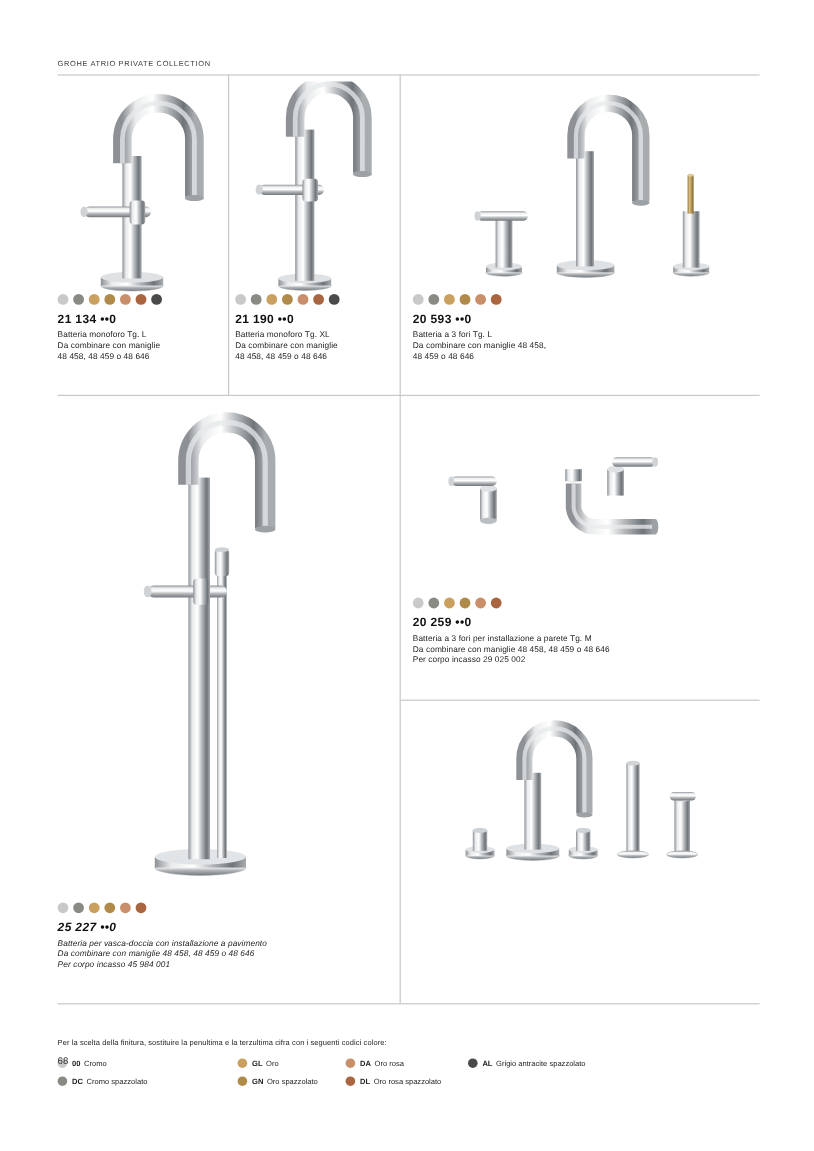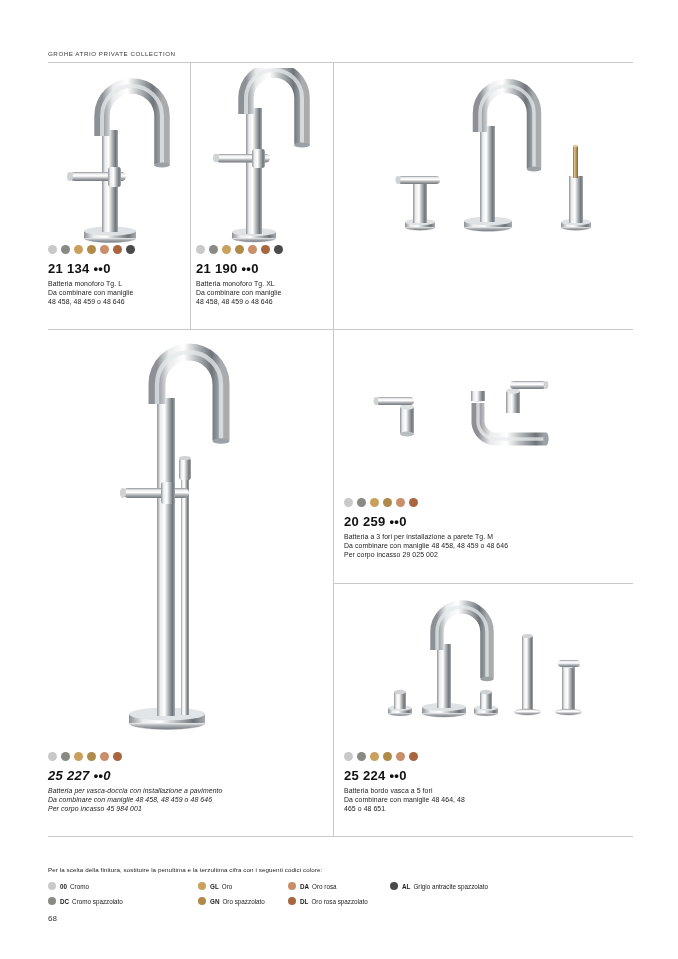--- a/index.html
+++ b/index.html
@@ -48,21 +48,21 @@
     gap: 4px;
     align-items: center;
     margin-bottom: 7px;
   }
   .sw {
     width: 9px; height: 9px;
     border-radius: 50%;
     display: inline-block;
   }
   .code {
-    font-size: 13px;
+    font-size: 10px;
     font-weight: bold;
     letter-spacing: 0.3px;
     margin-bottom: 2.5px;
     color: #111;
   }
   .desc {
     font-size: 6.9px;
     line-height: 9.4px;
     color: #222;
     letter-spacing: 0.08px;
@@ -94,21 +94,21 @@
   .legend-item .sw {
     width: 8px; height: 8px;
     margin-right: 4px;
   }
   .legend-item b {
     font-weight: bold;
     margin-right: 3px;
   }
   .pagenum {
     position: absolute;
-    left: 48px; top: 914px;
+    left: 48px; top: 880px;
     font-size: 8px;
     color: #333;
     text-align: right;
   }
   svg { display: block; }
 </style>
 </head>
 <body>
 
 <div class="page">
@@ -304,20 +304,36 @@
         <span class="sw" style="background: rgb(74, 74, 74);"></span>
       </div>
     <div class="code">21 190 ••0</div>
     <div class="desc">
       <div>Batteria monoforo Tg. XL</div>
       <div>Da combinare con maniglie</div>
       <div>48 458, 48 459 o 48 646</div>
     </div>
   </div>
 
+  <div class="prod" style="left:344px; top:245px; width:200px;">
+    <div class="swatches">
+        <span class="sw" style="background: rgb(201, 201, 201);"></span>
+        <span class="sw" style="background: rgb(138, 138, 133);"></span>
+        <span class="sw" style="background: rgb(201, 160, 94);"></span>
+        <span class="sw" style="background: rgb(176, 138, 73);"></span>
+        <span class="sw" style="background: rgb(201, 143, 106);"></span>
+        <span class="sw" style="background: rgb(168, 101, 63);"></span>
+      </div>
+    <div class="code">20 593 ••0</div>
+    <div class="desc">
+      <div>Batteria a 3 fori Tg. L</div>
+      <div>Da combinare con maniglie 48 458,</div>
+      <div>48 459 o 48 646</div>
+    </div>
+  </div>
 
   <div class="prod" style="left:344px; top:498px; width:270px;">
     <div class="swatches">
         <span class="sw" style="background: rgb(201, 201, 201);"></span>
         <span class="sw" style="background: rgb(138, 138, 133);"></span>
         <span class="sw" style="background: rgb(201, 160, 94);"></span>
         <span class="sw" style="background: rgb(176, 138, 73);"></span>
         <span class="sw" style="background: rgb(201, 143, 106);"></span>
         <span class="sw" style="background: rgb(168, 101, 63);"></span>
       </div>
@@ -339,36 +355,20 @@
         <span class="sw" style="background: rgb(168, 101, 63);"></span>
       </div>
     <div class="code">25 227 ••0</div>
     <div class="desc">
       <div>Batteria per vasca-doccia con installazione a pavimento</div>
       <div>Da combinare con maniglie 48 458, 48 459 o 48 646</div>
       <div>Per corpo incasso 45 984 001</div>
     </div>
   </div>
 
-  <div class="prod" style="left:344px; top:752px; width:200px;">
-    <div class="swatches">
-        <span class="sw" style="background: rgb(201, 201, 201);"></span>
-        <span class="sw" style="background: rgb(138, 138, 133);"></span>
-        <span class="sw" style="background: rgb(201, 160, 94);"></span>
-        <span class="sw" style="background: rgb(176, 138, 73);"></span>
-        <span class="sw" style="background: rgb(201, 143, 106);"></span>
-        <span class="sw" style="background: rgb(168, 101, 63);"></span>
-      </div>
-    <div class="code">25 224 ••0</div>
-    <div class="desc">
-      <div>Batteria bordo vasca a 5 fori</div>
-      <div>Da combinare con maniglie 48 464, 48</div>
-      <div>465 o 48 651</div>
-    </div>
-  </div>
 
   <div class="legend">
     <div class="legend-title">Per la scelta della finitura, sostituire la penultima e la terzultima cifra con i seguenti codici colore:</div>
     <div class="legend-grid">
         <div class="legend-item" style="left: 0px; top: 0px;">
           <span class="sw" style="background: rgb(201, 201, 201);"></span>
           <b>00</b>
           <span>Cromo</span>
         </div>
         <div class="legend-item" style="left: 0px; top: 15px;">

